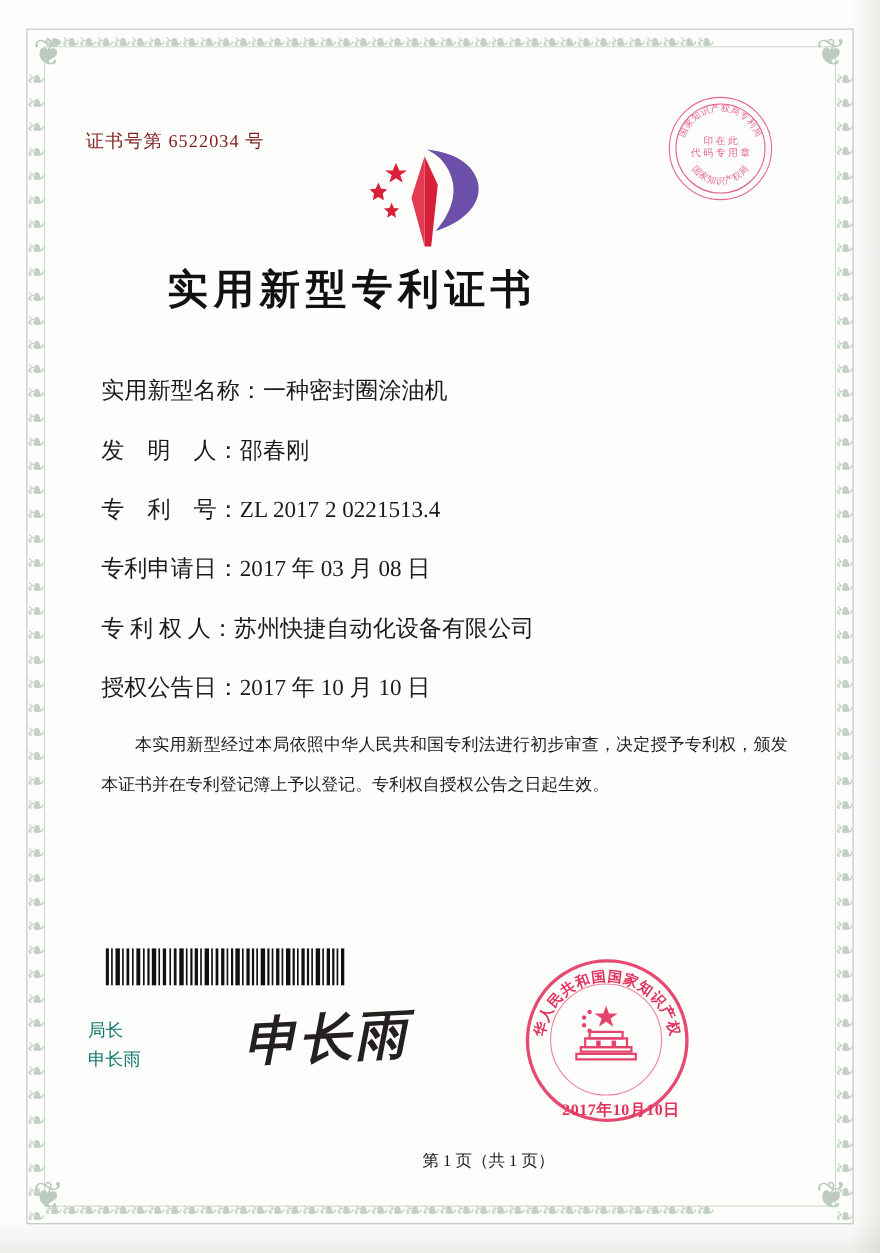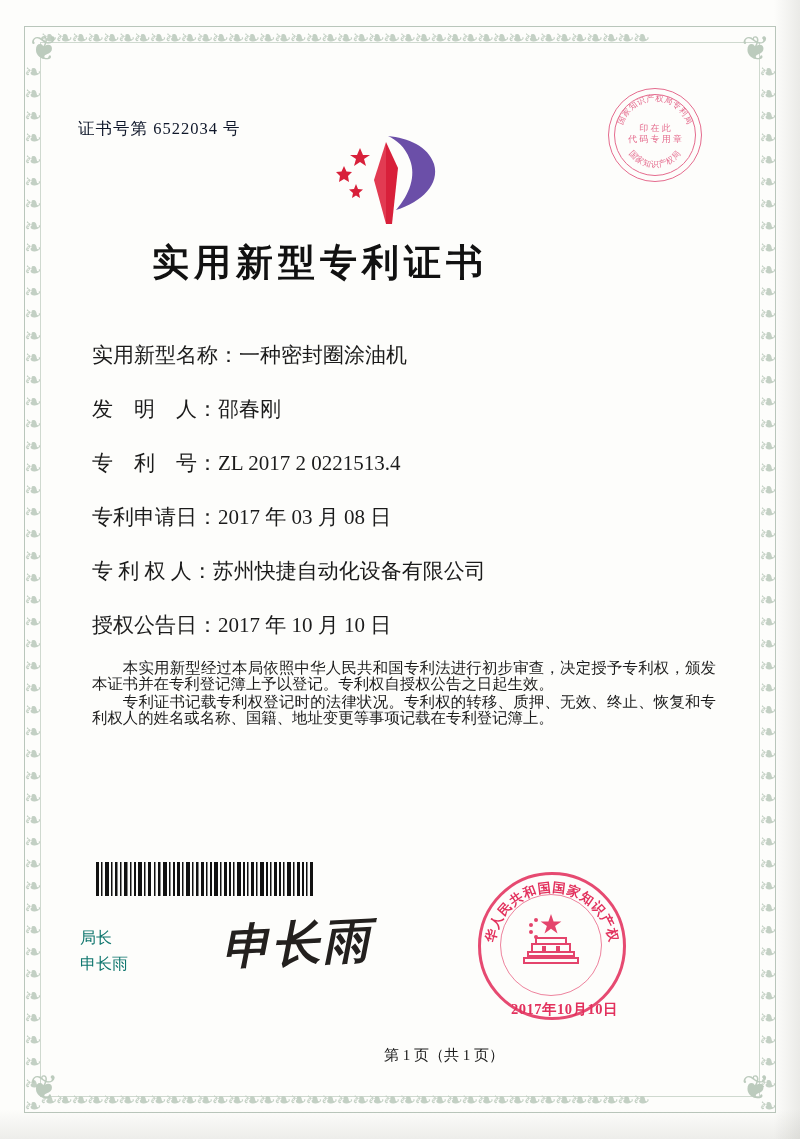--- a/index.html
+++ b/index.html
@@ -72,21 +72,21 @@
   .corner.bl { left: 30px; bottom: 34px; }
   .corner.br { right: 30px; bottom: 34px; }
 
   
   .cert-no {
     position: absolute;
     left: 78px;
     top: 118px;
     font-size: 16.5px;
     letter-spacing: 1px;
-    color: #0f172a;
+    color: #7f1d1d;
   }
 
   
   .logo {
     position: absolute;
     left: 330px;
     top: 128px;
     width: 130px;
     height: 100px;
   }
@@ -161,21 +161,21 @@
     display: inline-block;
   }
 
   
   .body-text {
     position: absolute;
     left: 92px;
     top: 660px;
     width: 624px;
     font-size: 15.4px;
-    line-height: 16px;
+    line-height: 36px;
     text-align: justify;
     color: #1b1b1b;
   }
   .body-text p {
     margin: 0 0 2px 0;
     text-indent: 2em;
   }
 
   
   .barcode {
@@ -355,21 +355,20 @@
     <div class="field">
       <span class="lbl">专 利 权 人</span><span>：</span><span class="val">苏州快捷自动化设备有限公司</span>
     </div>
     <div class="field">
       <span class="lbl">授权公告日</span><span>：</span><span class="val">2017 年 10 月 10 日</span>
     </div>
   </div>
 
   <div class="body-text">
     <p>本实用新型经过本局依照中华人民共和国专利法进行初步审查，决定授予专利权，颁发本证书并在专利登记簿上予以登记。专利权自授权公告之日起生效。</p>
-    <p>专利证书记载专利权登记时的法律状况。专利权的转移、质押、无效、终止、恢复和专利权人的姓名或名称、国籍、地址变更等事项记载在专利登记簿上。</p>
   </div>
 
   <svg class="barcode" viewBox="0 0 220 34" xmlns="http://www.w3.org/2000/svg">
     <g fill="#111">
       <rect x="0" y="0" width="3" height="34"></rect>
         <rect x="5" y="0" width="1.5" height="34"></rect>
       <rect x="9" y="0" width="4" height="34"></rect>
         <rect x="15" y="0" width="1.5" height="34"></rect>
       <rect x="19" y="0" width="2.5" height="34"></rect>
         <rect x="24" y="0" width="1.5" height="34"></rect>

